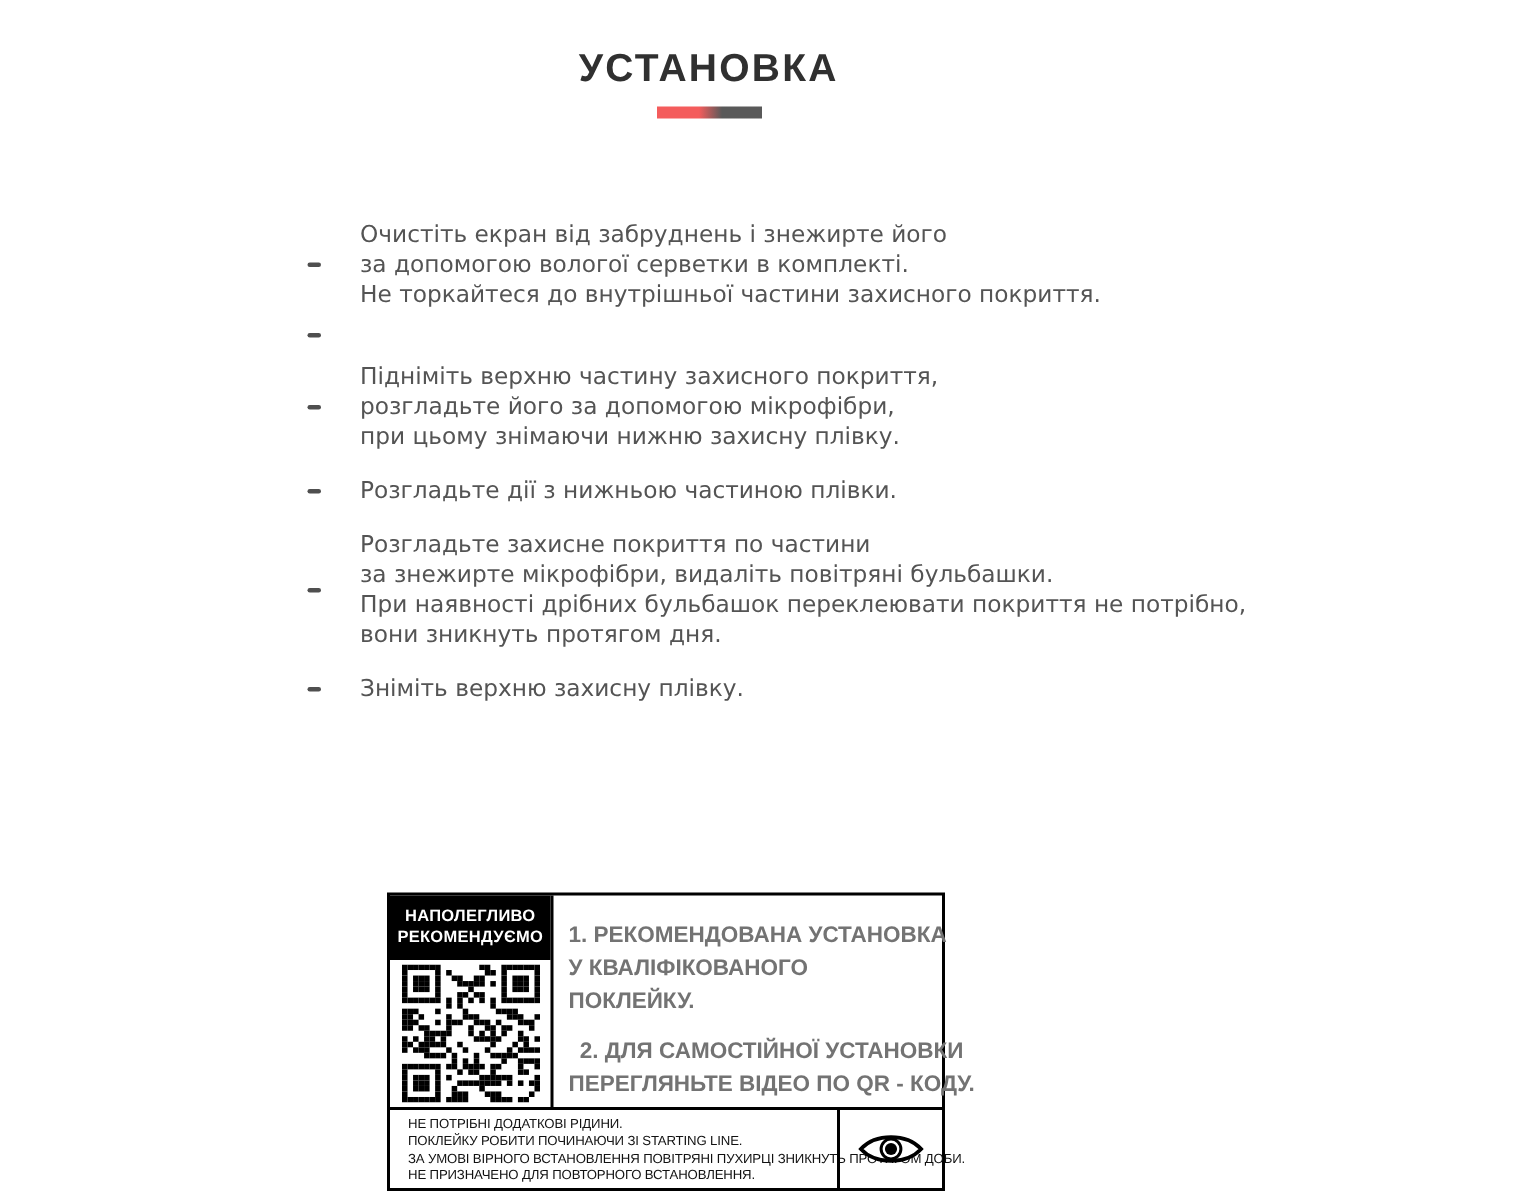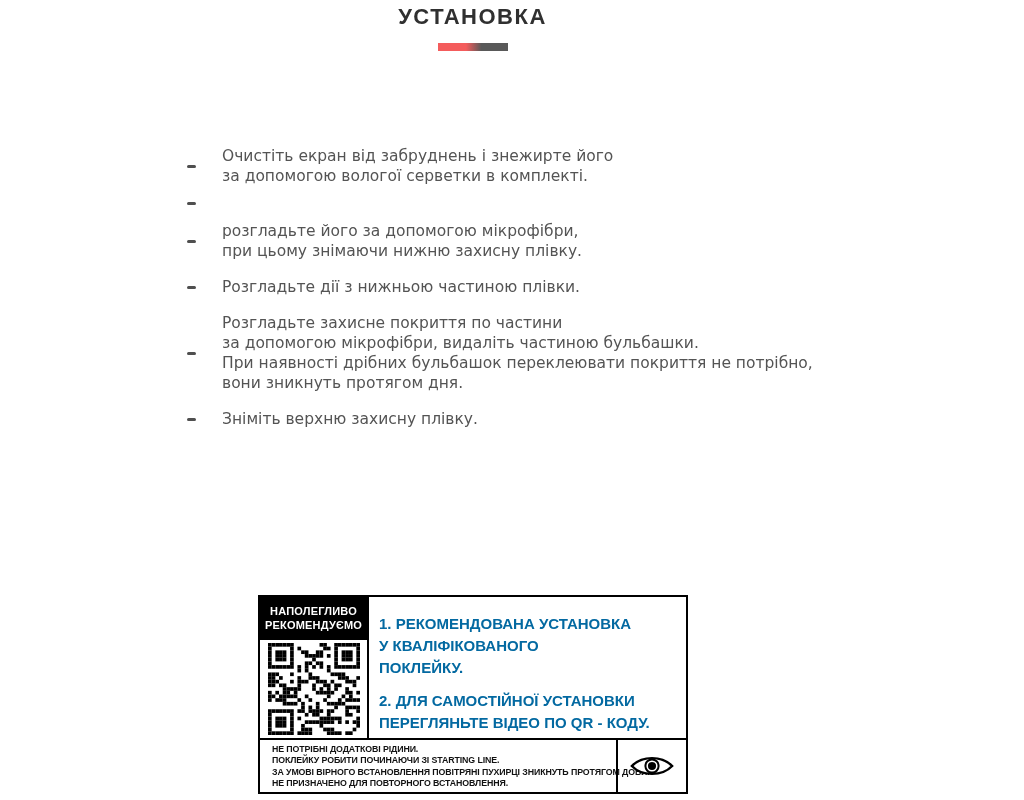--- a/index.html
+++ b/index.html
@@ -2,90 +2,92 @@
 <html><head>
 <meta charset="utf-8">
 <style>
   * { margin:0; padding:0; box-sizing:border-box; }
   html,body { background:#ffffff; }
   body { width:1024px; height:800px; font-family:"DejaVu Sans","Liberation Sans",sans-serif; }
   .page { position:relative; width:1024px; height:800px; background:#ffffff; overflow:hidden; }
 
   
   .header { position:absolute; left:0; top:0; width:945px; text-align:center; }
-  .title { font-family:"Liberation Sans",sans-serif; font-size:22px; line-height:32px;
-           font-weight:600; letter-spacing:1.5px; color:#303030; padding-top:1px; }
+  .title { font-family:"Liberation Sans",sans-serif; font-size:26px; line-height:32px;
+           font-weight:600; letter-spacing:1.5px; color:#303030; padding-top:1px;margin-top:28px; }
   .title-underline { width:70px; height:8px; margin:10px auto 0; }
 
   
-  .instructions { position:absolute; left:187px; top:146px; width:700px; }
+  .instructions { position:absolute; left:205px; top:146px; width:700px; }
   .instr-item { display:flex; align-items:center; margin-bottom:16px; }
   .dash { width:9px; height:3px; border-radius:2px; background:#4f4f4f; flex:0 0 9px; margin-right:26px; }
   .instr-text { color:#545454; font-size:15.5px; line-height:20px; }
   .instr-line { white-space:nowrap; }
 
   
-  .rec-box { position:absolute; left:258px; top:595px; width:430px; height:199px;
+  .rec-box { position:absolute; left:258px; top:595px; width:372px; height:199px;
              border:2px solid #000; display:flex; flex-direction:column; background:#fff;
              font-family:"Liberation Sans",sans-serif; }
   .rb-top { flex:1; display:flex; border-bottom:2px solid #000; min-height:0; }
   .rb-left { width:109px; flex:0 0 109px; border-right:2px solid #000; display:flex; flex-direction:column; }
   .rb-badge { height:43px; background:#000; color:#fff; text-align:center;
               font-weight:bold; font-size:11px; line-height:13.5px; padding-top:8px; letter-spacing:0.2px; }
   .rb-qr { flex:1; display:flex; align-items:center; justify-content:center; }
   .rb-right { flex:1; padding:16px 4px 0 10px; }
-  .rb-point { font-weight:bold; font-size:15px; line-height:22px; color:#0369a1; }
-  .rb-point + .rb-point { margin-top:11px; }
+  .rb-point { font-weight:bold; font-size:15px; line-height:22px; color:#737373; }
+  .rb-point + .rb-point { margin-top:11px;text-align:center; }
   .rb-point div { white-space:nowrap; }
   .rb-bottom { height:52px; flex:0 0 52px; display:flex; }
   .rb-notes { flex:1; padding:4px 0 0 12px; min-width:0; }
-  .rb-note { font-weight:bold; font-size:8.8px; line-height:11.3px; color:#111;
+  .rb-note { font-weight:normal; font-size:8.8px; line-height:11.3px; color:#111;
              white-space:nowrap; letter-spacing:-0.1px; }
   .rb-eye { width:70px; flex:0 0 70px; border-left:2px solid #000;
             display:flex; align-items:center; justify-content:center; }
 </style>
 </head>
 <body>
 
 <div class="page">
 
   <div class="header">
     <div class="title">УСТАНОВКА</div>
     <div class="title-underline" style="background: linear-gradient(90deg, rgb(244, 92, 92) 0%, rgb(244, 92, 92) 40%, rgb(89, 89, 89) 62%, rgb(89, 89, 89) 100%);"></div>
   </div>
 
   <div class="instructions">
       <div class="instr-item">
         <span class="dash"></span>
         <div class="instr-text">
           <div class="instr-line">Очистіть екран від забруднень і знежирте його</div>
           <div class="instr-line">за допомогою вологої серветки в комплекті.</div>
+          <div class="instr-line">Не торкайтеся до внутрішньої частини захисного покриття.</div>
         </div>
       </div>
       <div class="instr-item">
         <span class="dash"></span>
       </div>
       <div class="instr-item">
         <span class="dash"></span>
         <div class="instr-text">
+          <div class="instr-line">Підніміть верхню частину захисного покриття,</div>
           <div class="instr-line">розгладьте його за допомогою мікрофібри,</div>
           <div class="instr-line">при цьому знімаючи нижню захисну плівку.</div>
         </div>
       </div>
       <div class="instr-item">
         <span class="dash"></span>
         <div class="instr-text">
           <div class="instr-line">Розгладьте дії з нижньою частиною плівки.</div>
         </div>
       </div>
       <div class="instr-item">
         <span class="dash"></span>
         <div class="instr-text">
           <div class="instr-line">Розгладьте захисне покриття по частини</div>
-          <div class="instr-line">за допомогою мікрофібри, видаліть частиною бульбашки.</div>
+          <div class="instr-line">за знежирте мікрофібри, видаліть повітряні бульбашки.</div>
           <div class="instr-line">При наявності дрібних бульбашок переклеювати покриття не потрібно,</div>
           <div class="instr-line">вони зникнуть протягом дня.</div>
         </div>
       </div>
       <div class="instr-item">
         <span class="dash"></span>
         <div class="instr-text">
           <div class="instr-line">Зніміть верхню захисну плівку.</div>
         </div>
       </div>

